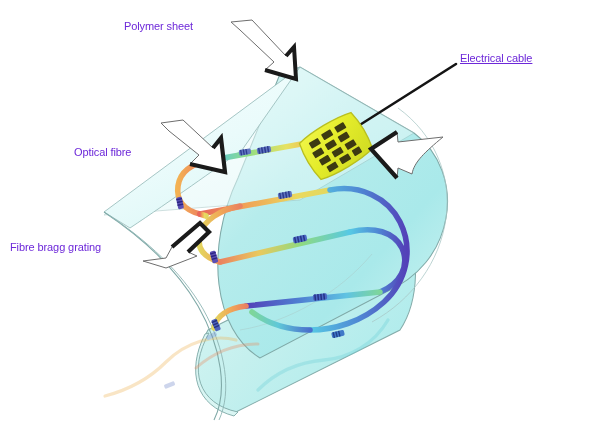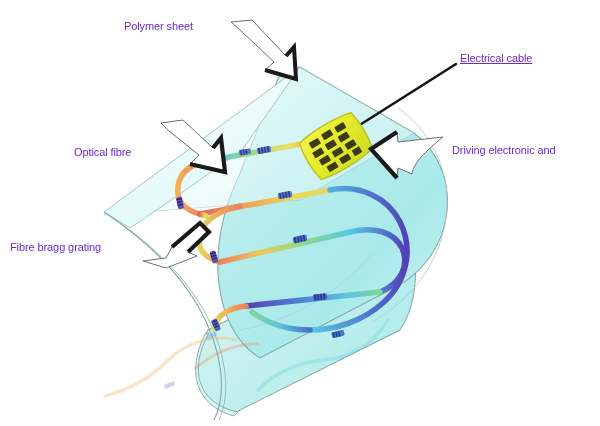--- a/index.html
+++ b/index.html
@@ -297,13 +297,13 @@
 </svg>
 
 <div class="lbl" id="label-polymer-sheet">Polymer sheet</div>
 
 <div class="lbl" id="label-optical-fibre">Optical fibre</div>
 
 <div class="lbl" id="label-fibre-bragg-grating">Fibre bragg grating</div>
 
 <div class="lbl" id="label-electrical-cable">Electrical cable</div>
 
-<div class="lbl" id="label-driving-unit"><span>Driving electronic and</span><br></div>
+<div class="lbl" id="label-driving-unit"><br></div>
 
 </body></html>

